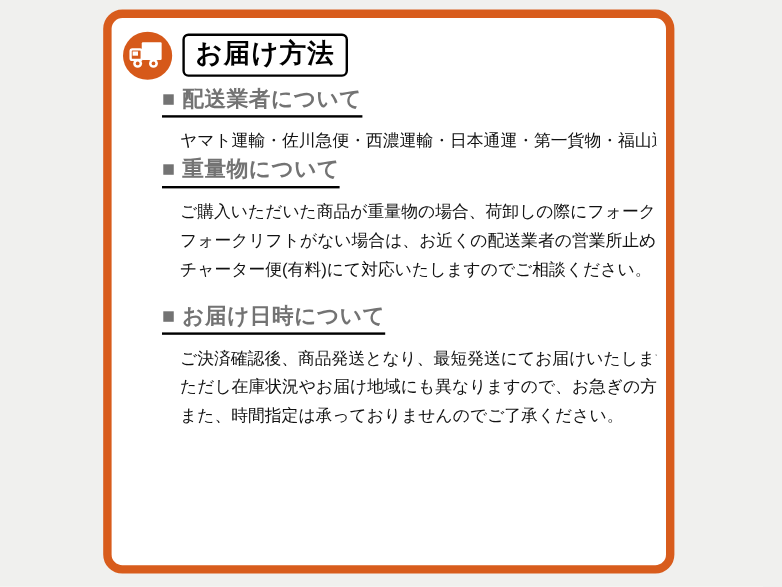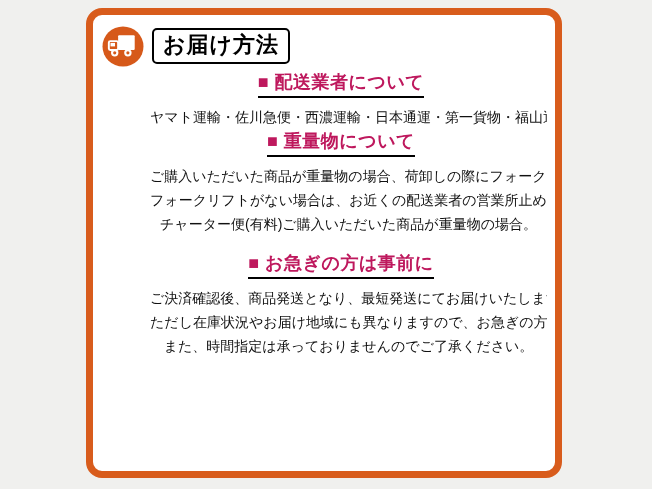--- a/index.html
+++ b/index.html
@@ -18,21 +18,20 @@
   .panel {
     position: absolute;
     left: 86px;
     top: 8px;
     width: 462px;
     height: 456px;
     background: #ffffff;
     border: 7px solid #d85c1c;
     border-radius: 16px;
     overflow: hidden;
-    text-align: center;
   }
   .header-row {
     display: flex;
     align-items: center;
     margin: 9px 0 0 9px;
     height: 44px;
   }
   .truck-badge {
     width: 42px;
     height: 41px;
@@ -54,21 +53,21 @@
     margin-left: 42px;
     margin-right: 8px;
   }
   .section.s1 { margin-top: 2px; }
   .section.s2 { }
   .section.s3 { margin-top: 15px; }
   .sec-heading {
     display: inline-block;
     font-size: 18px;
     font-weight: bold;
-    color: #be185d;
+    color: #737373;
     letter-spacing: 0.5px;
     border-bottom: 2px solid #000;
     padding-bottom: 2px;
     white-space: nowrap;
   }
   .sec-body {
     margin: 7px 0 0 15px;
     font-size: 14px;
     line-height: 24px;
     color: #111;
@@ -104,26 +103,26 @@
     <div class="sec-body">
       <div class="line">ヤマト運輸・佐川急便・西濃運輸・日本通運・第一貨物・福山通運他、</div>
     </div>
   </div>
 
   <div class="section s2">
     <span class="sec-heading">■ 重量物について</span>
     <div class="sec-body">
       <div class="line">ご購入いただいた商品が重量物の場合、荷卸しの際にフォークリフトが</div>
       <div class="line">フォークリフトがない場合は、お近くの配送業者の営業所止め、または</div>
-      <div class="line">チャーター便(有料)ご購入いただいた商品が重量物の場合。</div>
+      <div class="line">チャーター便(有料)にて対応いたしますのでご相談ください。</div>
     </div>
   </div>
 
   <div class="section s3">
-    <span class="sec-heading">■ お急ぎの方は事前に</span>
+    <span class="sec-heading">■ お届け日時について</span>
     <div class="sec-body">
       <div class="line">ご決済確認後、商品発送となり、最短発送にてお届けいたします。</div>
       <div class="line">ただし在庫状況やお届け地域にも異なりますので、お急ぎの方は事前に</div>
       <div class="line">また、時間指定は承っておりませんのでご了承ください。</div>
     </div>
   </div>
 
 </div>
 
 </body></html>

